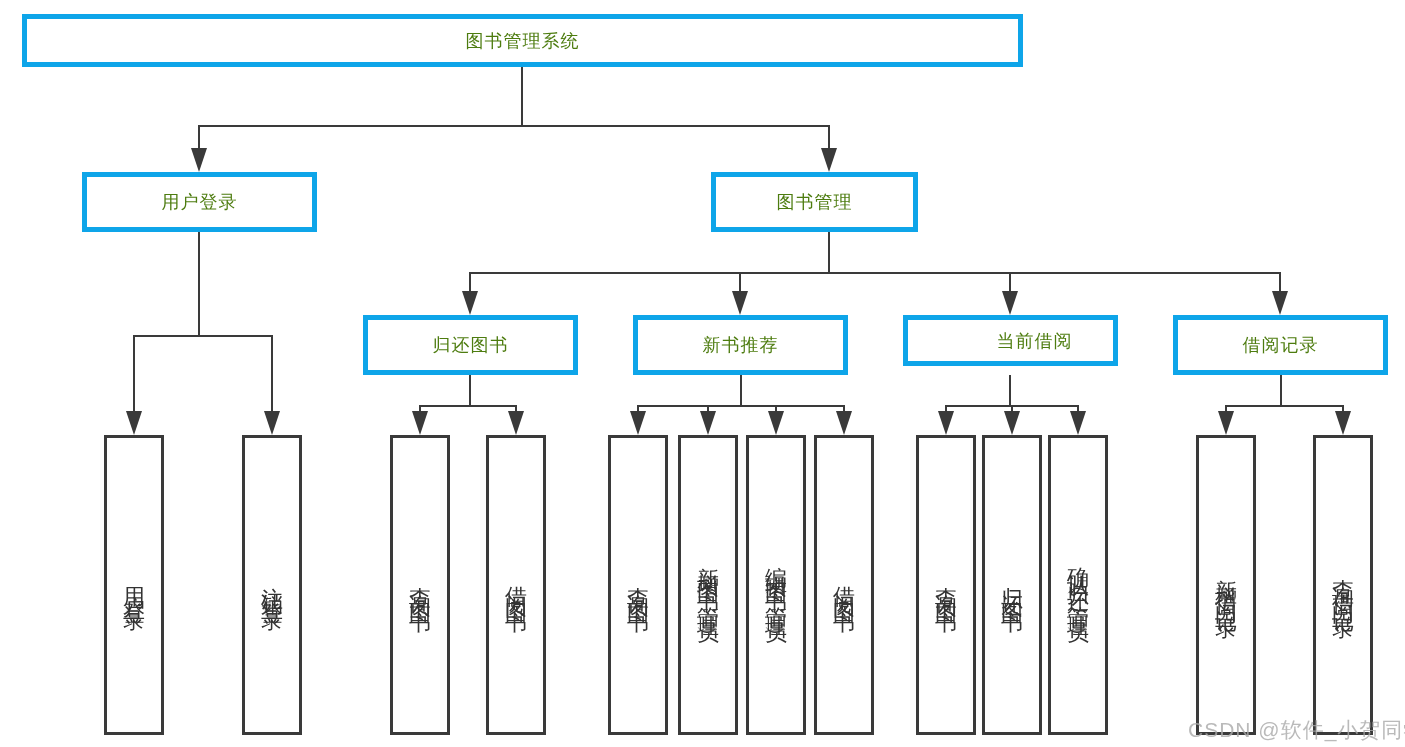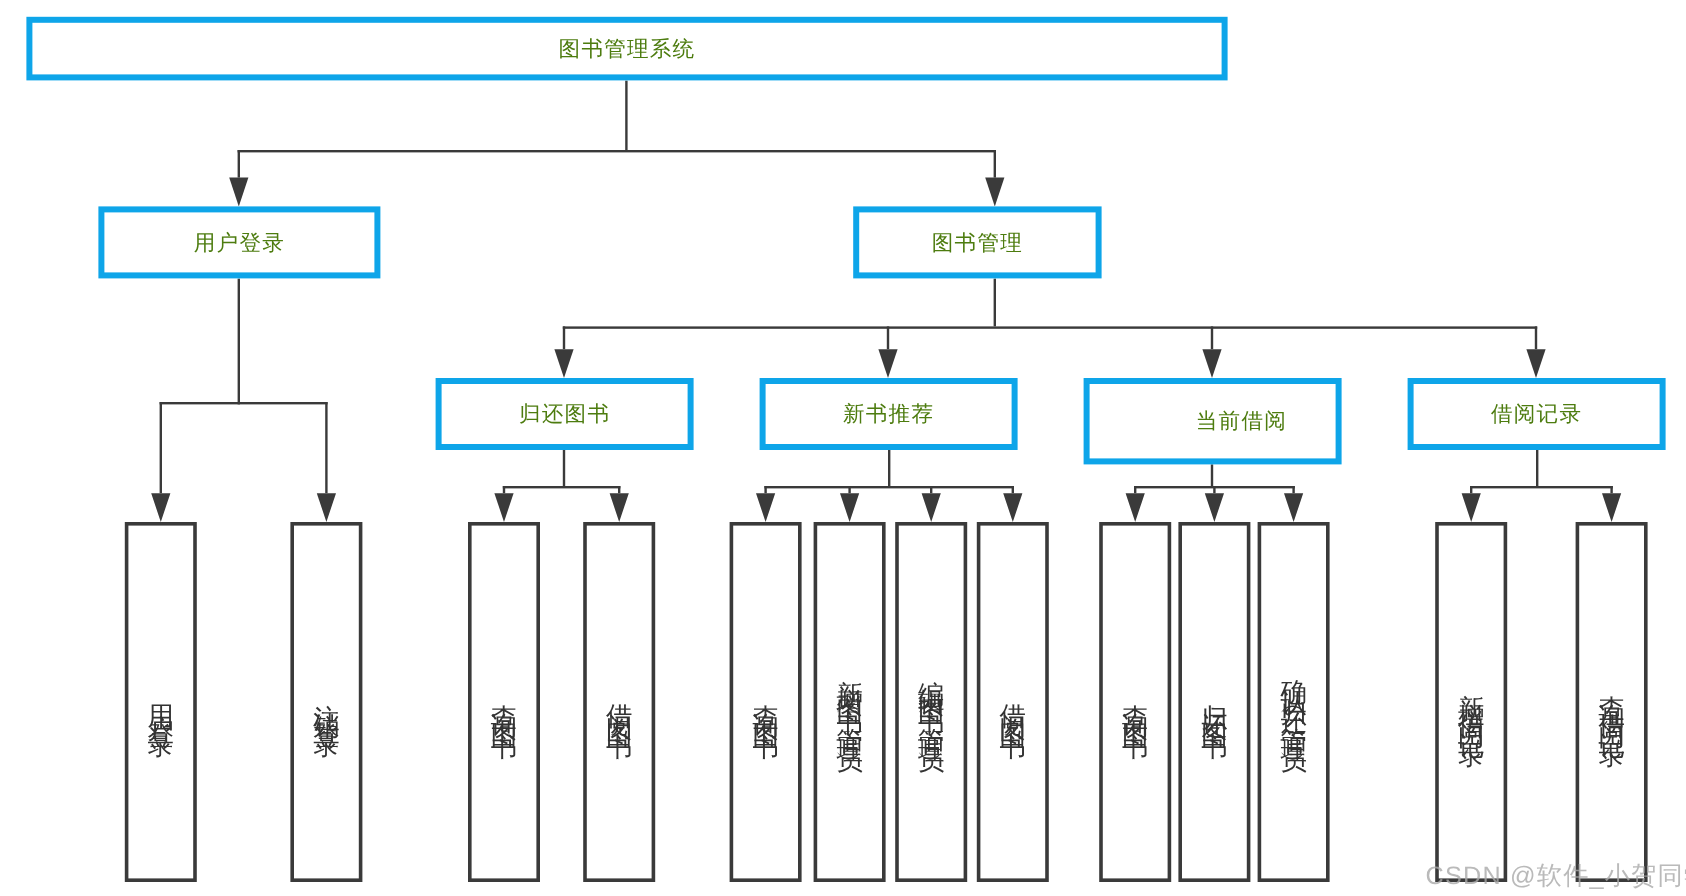--- a/index.html
+++ b/index.html
@@ -114,21 +114,21 @@
   <div class="hbox" style="left:711px; top:172px; width:207px; height:60px;">
     <span>图书管理</span>
   </div>
 
   <div class="hbox" style="left:363px; top:315px; width:215px; height:60px;">
     <span>归还图书</span>
   </div>
   <div class="hbox" style="left:633px; top:315px; width:215px; height:60px;">
     <span>新书推荐</span>
   </div>
-  <div class="hbox" style="left:903px; top:315px; width:215px; height:72px;padding-left:48px;">
+  <div class="hbox" style="left:903px; top:315px; width:215px; height:51px;padding-left:48px;">
     <span>当前借阅</span>
   </div>
   <div class="hbox" style="left:1173px; top:315px; width:215px; height:60px;">
     <span>借阅记录</span>
   </div>
 
   <div class="vbox" style="left:104px;">
     <span class="vtext">用户登录</span>
   </div>
   <div class="vbox" style="left:242px;">

